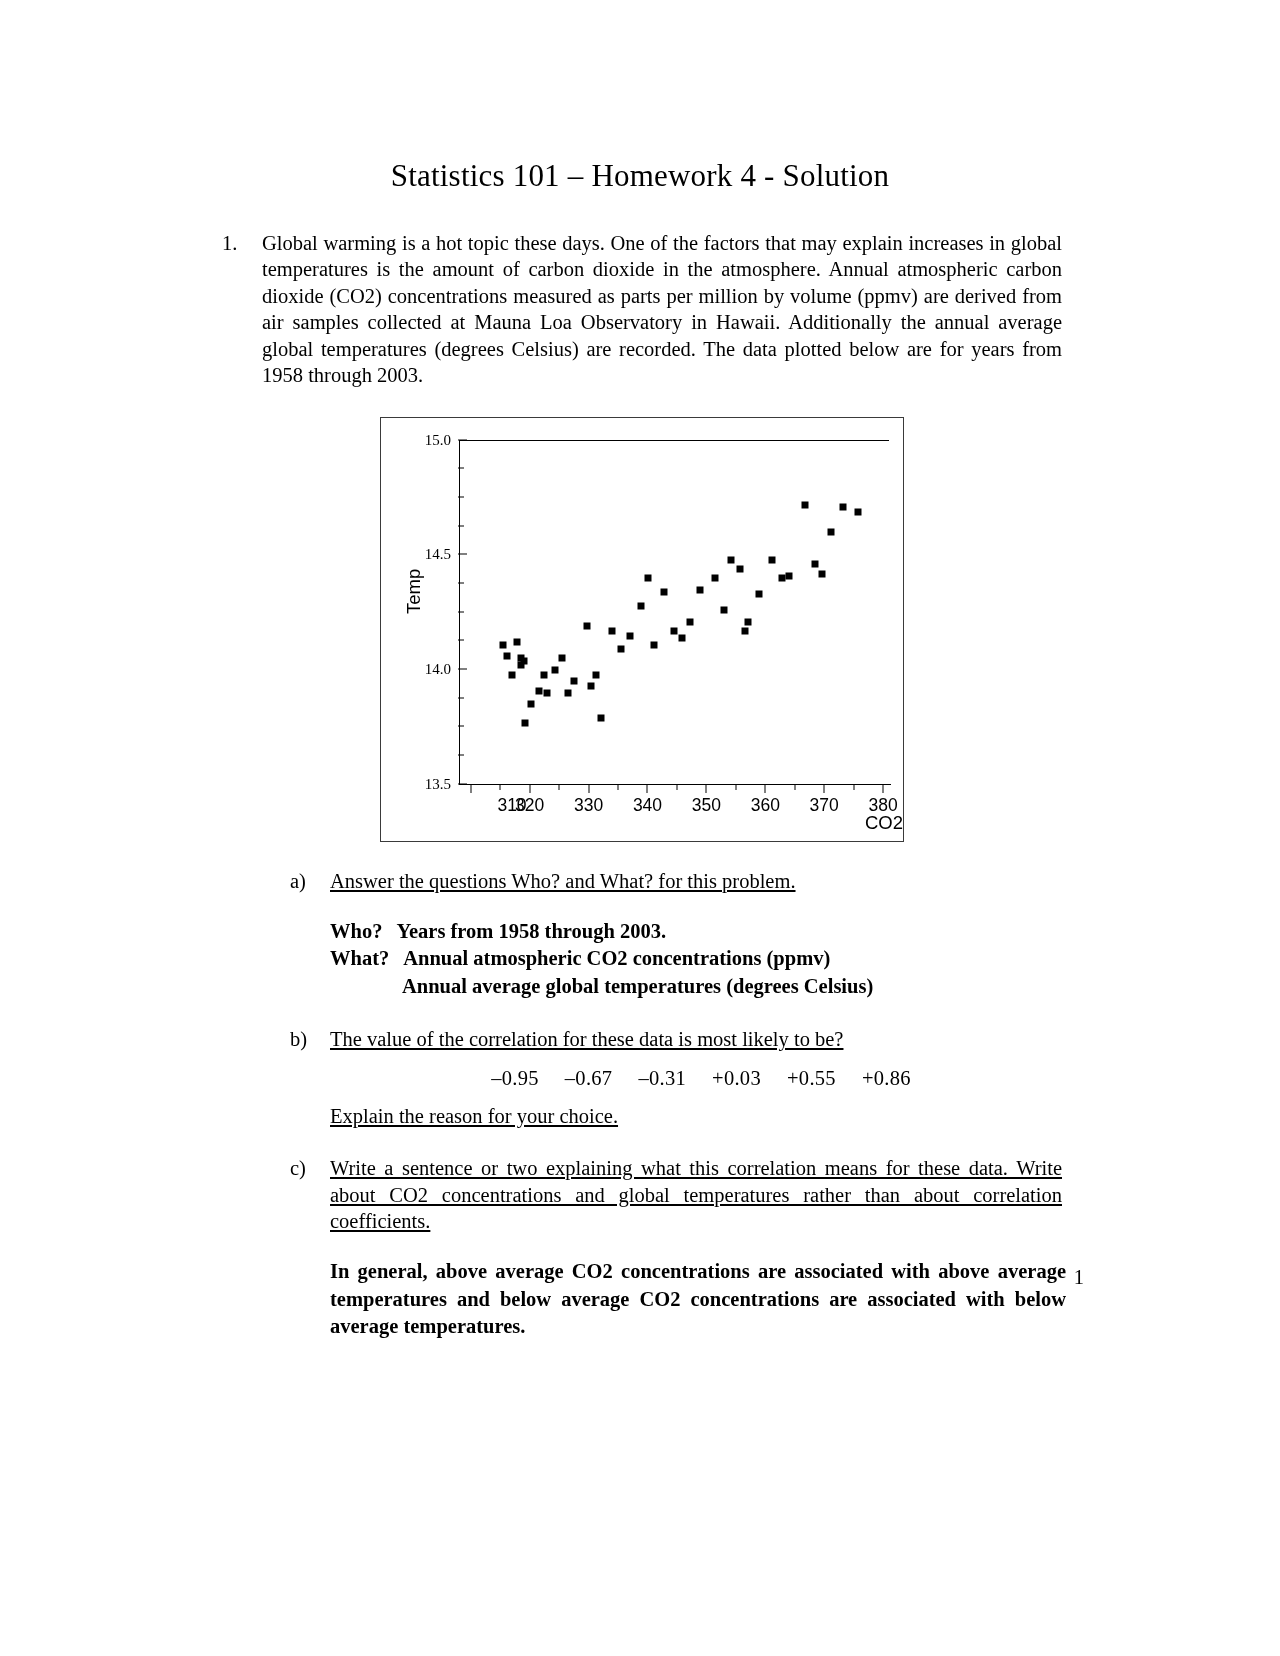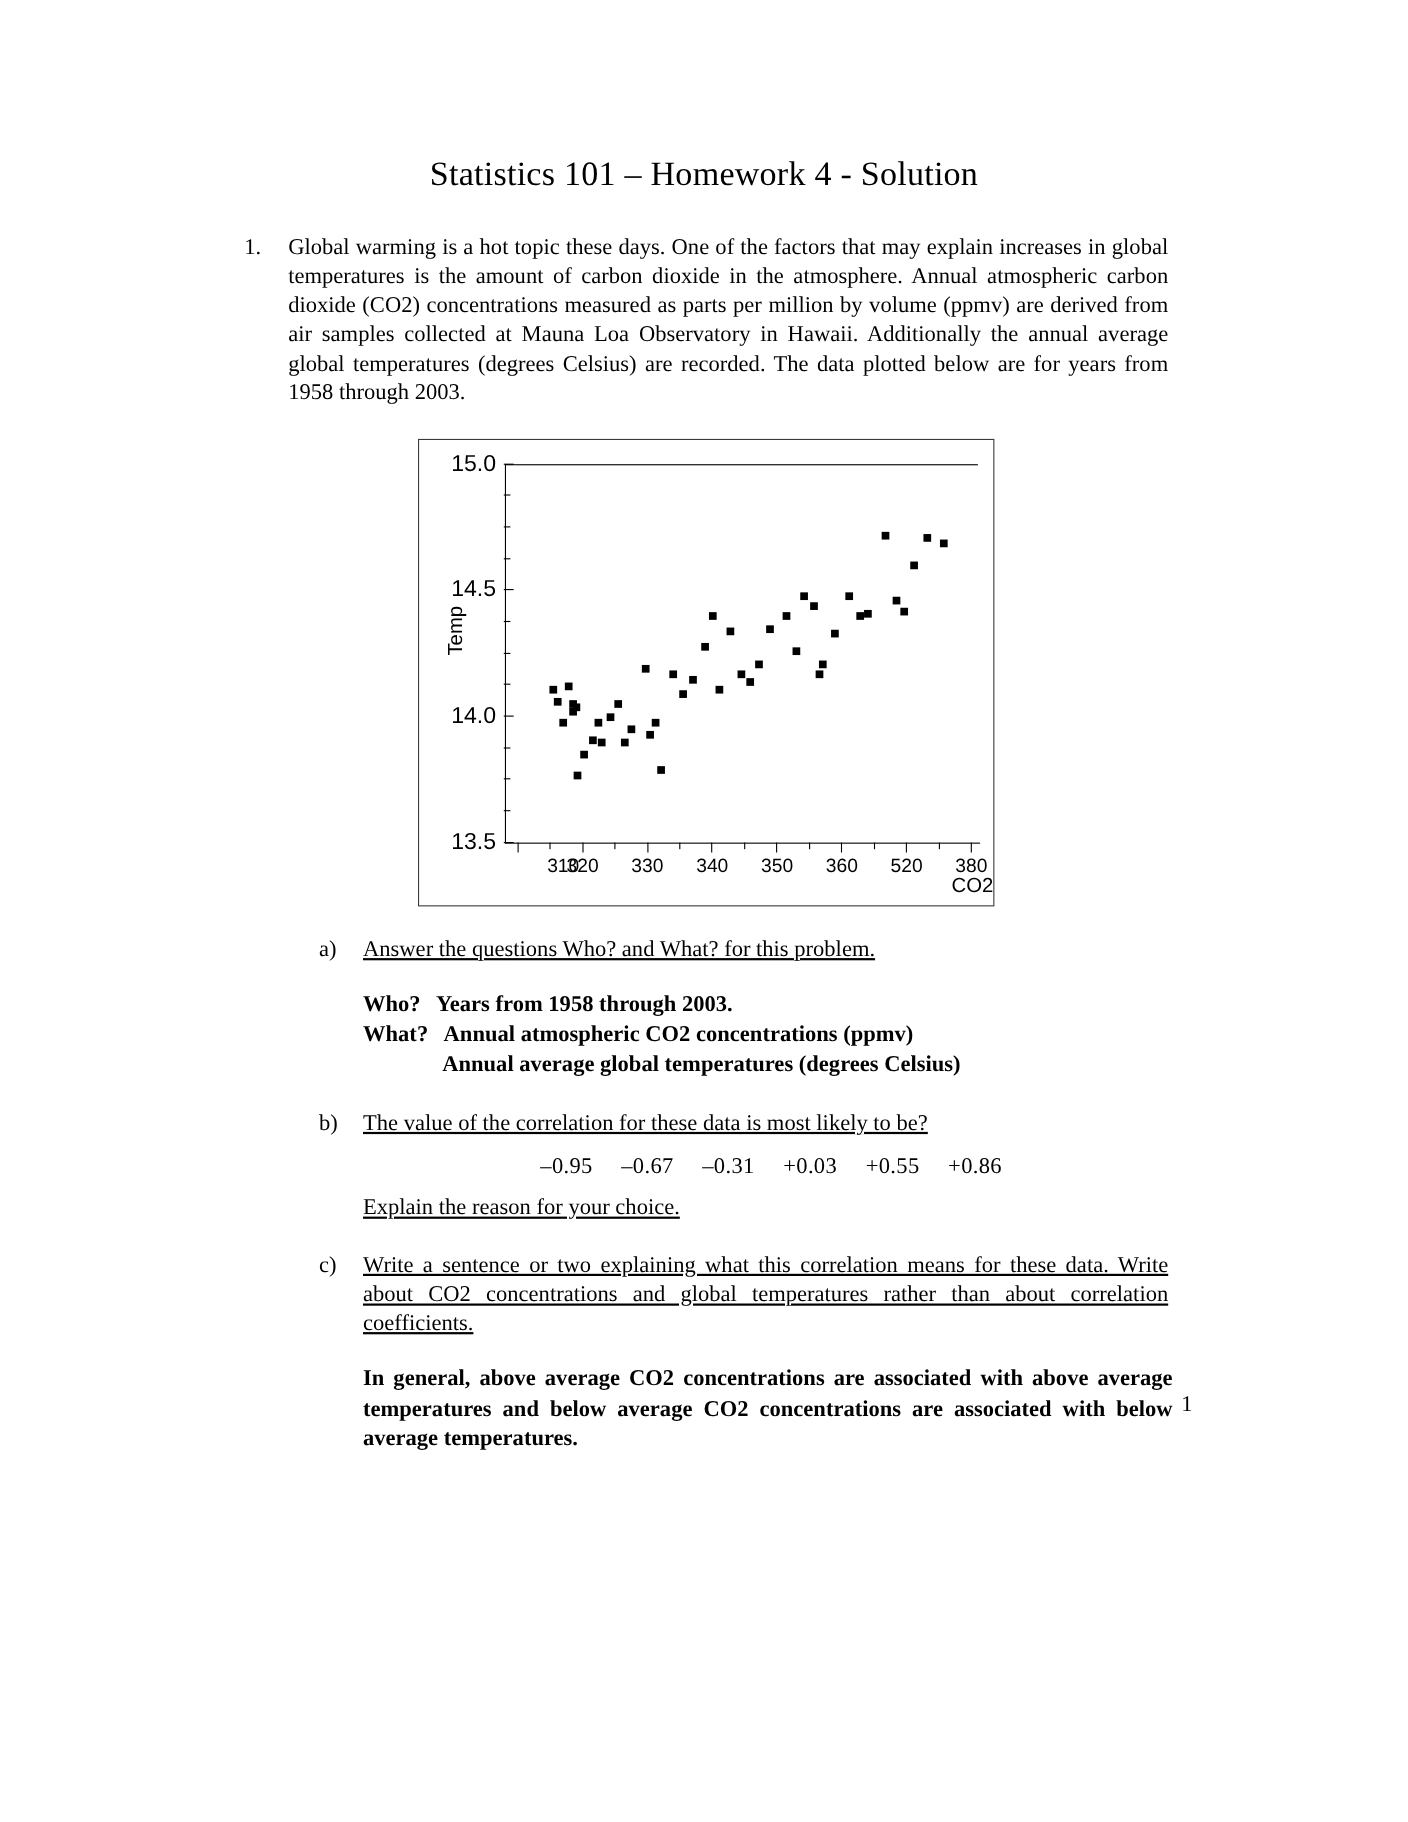--- a/index.html
+++ b/index.html
@@ -13,21 +13,21 @@
     font-family: "Liberation Serif", "DejaVu Serif", serif;
     color: #000000;
     position: relative;
     overflow: hidden;
   }
   .page {
     position: relative;
     width: 1280px;
     height: 1377px;
     box-sizing: border-box;
-    padding: 0;
+    padding: 18px;
   }
 
   
   .doc-title {
     text-align: center;
     font-size: 31px;
     letter-spacing: 0.2px;
     margin: 0;
     padding-top: 140px;
     font-weight: normal;
@@ -125,22 +125,22 @@
     left: 78px;
     top: 366px;
     width: 432px;
     height: 0;
     border-top: 1.6px solid #000;
   }
   .ytick-label {
     position: absolute;
     right: 0;
     transform: translateY(-50%);
-    font-size: 21px;
-    font-family: Liberation Sans, sans-serif;
+    font-size: 15px;
+    font-family: Liberation Serif, serif;
     white-space: nowrap;
   }
   .ytick-major {
     position: absolute;
     width: 9px;
     height: 0;
     border-top: 1.6px solid #000;
     transform: translateY(-50%);
   }
   .ytick-minor {
@@ -296,21 +296,21 @@
           <div class="xtick-label" style="left: 148.685px; top: 377px;">320</div>
           <div class="xtick-major" style="left: 207.589px; top: 366px;"></div>
           <div class="xtick-label" style="left: 207.589px; top: 377px;">330</div>
           <div class="xtick-major" style="left: 266.493px; top: 366px;"></div>
           <div class="xtick-label" style="left: 266.493px; top: 377px;">340</div>
           <div class="xtick-major" style="left: 325.397px; top: 366px;"></div>
           <div class="xtick-label" style="left: 325.397px; top: 377px;">350</div>
           <div class="xtick-major" style="left: 384.301px; top: 366px;"></div>
           <div class="xtick-label" style="left: 384.301px; top: 377px;">360</div>
           <div class="xtick-major" style="left: 443.205px; top: 366px;"></div>
-          <div class="xtick-label" style="left: 443.205px; top: 377px;">520</div>
+          <div class="xtick-label" style="left: 443.205px; top: 377px;">370</div>
           <div class="xtick-major" style="left: 502.11px; top: 366px;"></div>
           <div class="xtick-label" style="left: 502.11px; top: 377px; text-align: center;">380</div>
           <div class="xtick-minor" style="left: 119.233px; top: 366px;"></div>
           <div class="xtick-minor" style="left: 178.137px; top: 366px;"></div>
           <div class="xtick-minor" style="left: 237.041px; top: 366px;"></div>
           <div class="xtick-minor" style="left: 295.945px; top: 366px;"></div>
           <div class="xtick-minor" style="left: 354.849px; top: 366px;"></div>
           <div class="xtick-minor" style="left: 413.753px; top: 366px;"></div>
           <div class="xtick-minor" style="left: 472.658px; top: 366px;"></div>
         </div>

